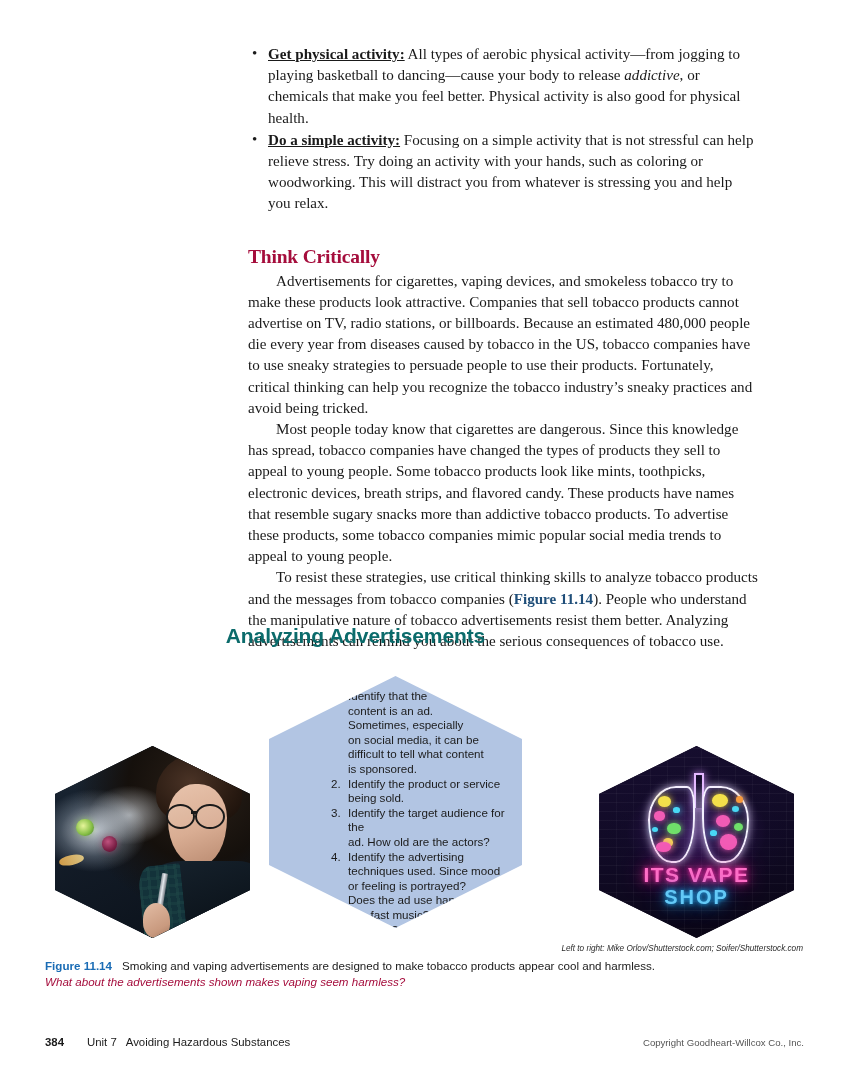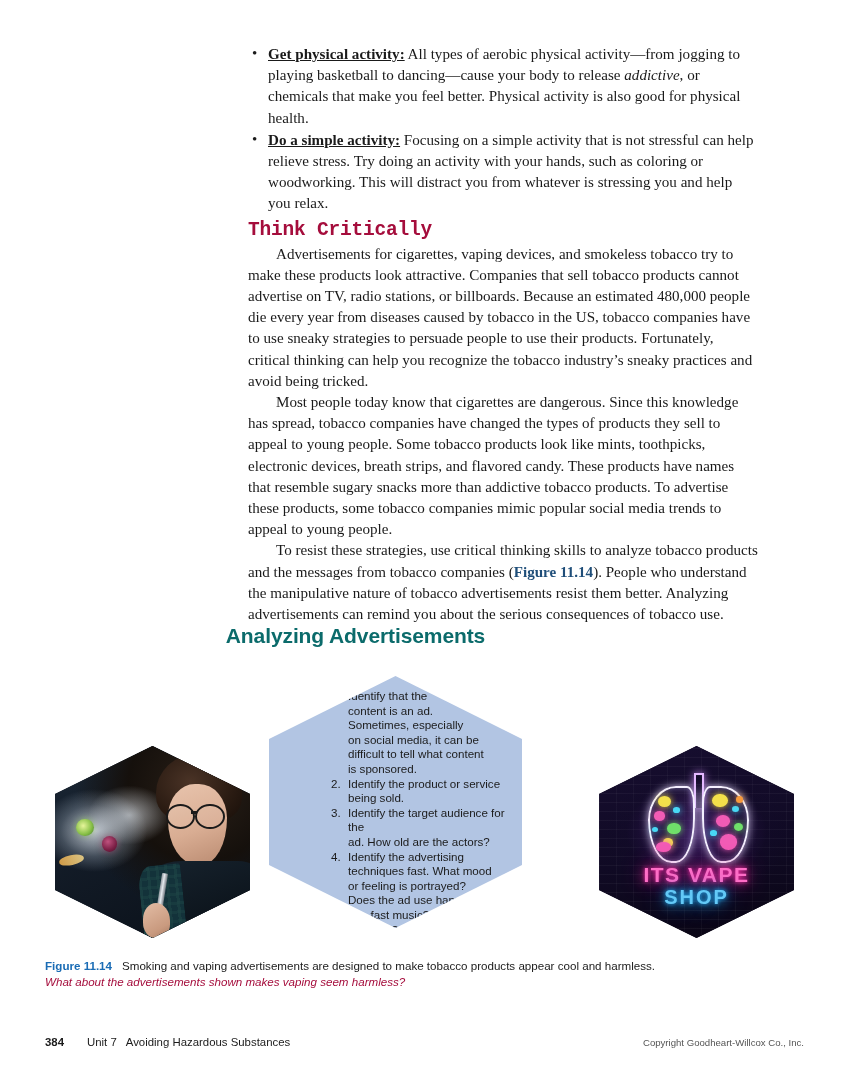--- a/index.html
+++ b/index.html
@@ -46,25 +46,25 @@
     content: "\2022";
     position: absolute;
     left: 4px;
     top: -1px;
     font-size: 15px;
   }
   .b { font-weight: bold; text-decoration: underline; }
   .i { font-style: italic; }
 
   h2.section-head {
-    font-family: Liberation Mono, monospace;
+    font-family: Liberation Serif, serif;
     font-size: 19.5px;
     font-weight: bold;
     color: #a50d3c;
-    margin: 4px 0 3px 0;
+    margin: 31px 0 3px 0;
     letter-spacing: -0.2px;
   }
 
   p.para {
     margin: 0;
     font-size: 15.1px;
     line-height: 21.2px;
     text-indent: 28px;
     text-align: left;
   }
@@ -436,21 +436,21 @@
           <li>
             <span class="ln">Identify the product or service</span>
             <span class="ln">being sold.</span>
           </li>
           <li>
             <span class="ln">Identify the target audience for the</span>
             <span class="ln">ad. How old are the actors?</span>
           </li>
           <li>
             <span class="ln">Identify the advertising</span>
-            <span class="ln">techniques fast. What mood</span>
+            <span class="ln">techniques used. Since mood</span>
             <span class="ln">or feeling is portrayed?</span>
             <span class="ln">Does the ad use happy or</span>
             <span class="ln">fun, fast music? flashy</span>
             <span class="ln">graphics? modern culture</span>
 
           </li>
         </ol>
       </div>
 
       <div class="hex hex-right">
@@ -476,20 +476,21 @@
           <div class="nd o" style="left:70%;top:26%;width:4%;height:3.5%;"></div>
 
           <div class="neon-line1">ITS VAPE</div>
           <div class="neon-line2">SHOP</div>
         </div>
       </div>
 
     </div>
   </div>
 
+  <div class="credit">Left to right: Mike Orlov/Shutterstock.com; Soifer/Shutterstock.com</div>
 
   <div class="caption">
     <span class="fig-label">Figure 11.14</span><span>Smoking and vaping advertisements are designed to make tobacco products appear cool and harmless.</span>
     <span class="prompt">What about the advertisements shown makes vaping seem harmless?</span>
   </div>
 
   <div class="footer">
     <div class="footer-left">
       <span class="pg">384</span><span class="unit">Unit 7</span><span>Avoiding Hazardous Substances</span>
     </div>

